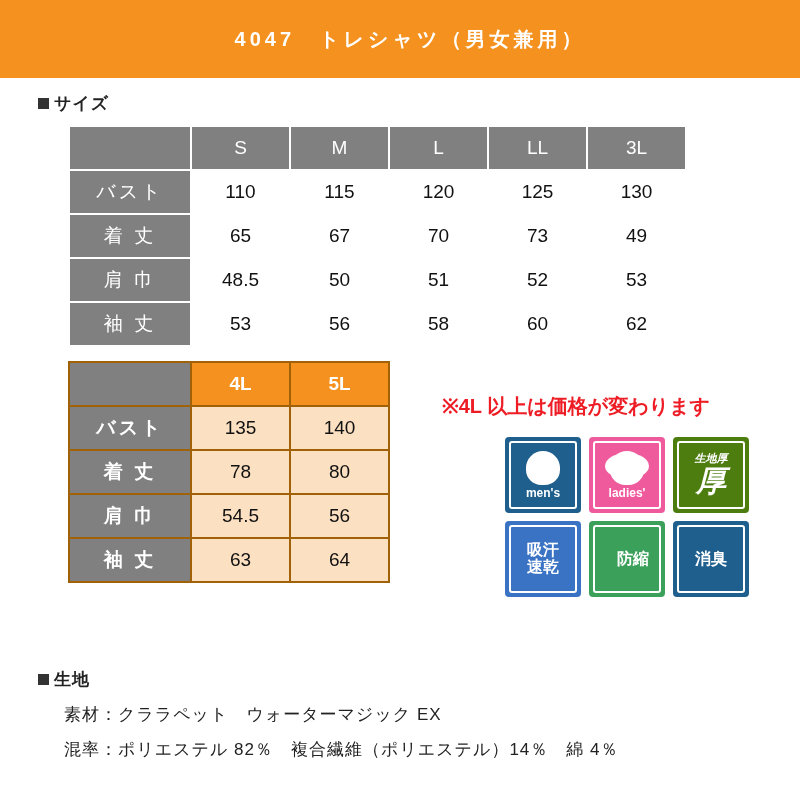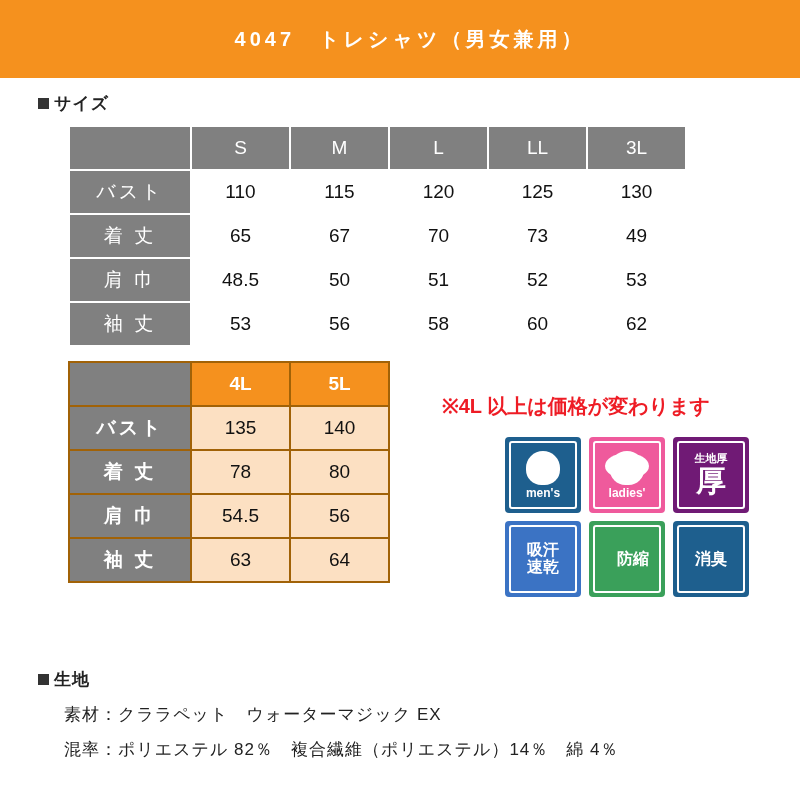--- a/index.html
+++ b/index.html
@@ -190,21 +190,21 @@
   }
   .fabric-line {
     font-size: 17px;
     color: #222222;
     margin-left: 26px;
     margin-top: 12px;
     letter-spacing: 1px;
   }
   .icon-navy { background: #1e5f8e; }
   .icon-pink { background: #ef5a9c; }
-  .icon-blue-lt { background: #701a75; }
+  .icon-blue-lt { background: #4d7c0f; font-style: italic; }
   .icon-blue { background: #3b73c4; }
   .icon-red { background: #e8453c; }
   .icon-green { background: #3aa05a; padding-left: 12px; }
   .icon-deep { background: #1e5f8e; }
   .stack-two { display: flex; flex-direction: column; align-items: center; z-index: 2; }
 </style>
 </head>
 <body>
 
 <div class="header-bar">

